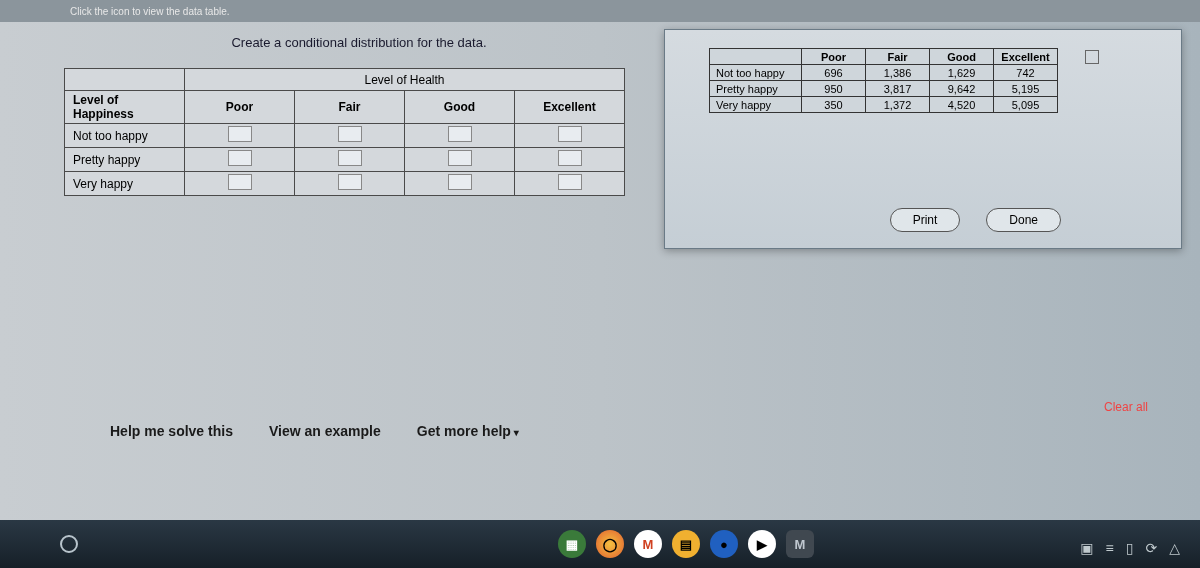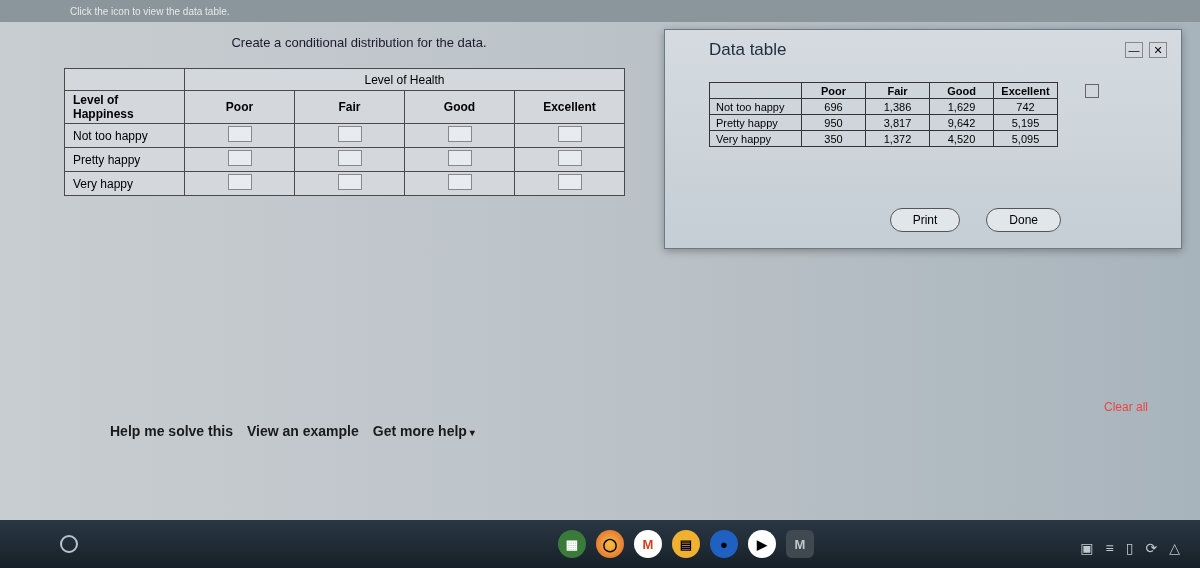--- a/index.html
+++ b/index.html
@@ -67,21 +67,21 @@
   .note {
     font-size: 12px;
     color: #333;
     margin-left: 6px;
     margin-top: 2px;
   }
   .help-row {
     position: absolute;
     left: 50px; top: 398px;
     display: flex;
-    gap: 14px;
+    gap: 36px;
   }
   .help-row span {
     font-size: 14px;
     font-weight: bold;
     color: #1a1a1a;
     cursor: pointer;
   }
   .help-arrow::after { content: " ▾"; font-size: 10px; }
 
   .dialog {
@@ -230,27 +230,20 @@
         <td><span class="input-cell"></span></td>
         <td><span class="input-cell"></span></td>
         <td><span class="input-cell"></span></td>
         <td><span class="input-cell"></span></td>
       </tr>
     </tbody>
       </table>
   </div>
 
   <div class="dialog">
-    <div class="dialog-head">
-      <span class="dialog-title">Data table</span>
-      <span class="close-group">
-        <span class="min-icon">—</span>
-        <span class="x-icon">✕</span>
-      </span>
-    </div>
     <div class="data-table-wrap">
       <table class="data-table">
         <tbody>
             <tr>
           <th class="rh"></th>
           <th>Poor</th>
           <th>Fair</th>
           <th>Good</th>
           <th>Excellent</th>
           <th style="border:none;background:none"><span class="copy-icon"></span></th>

